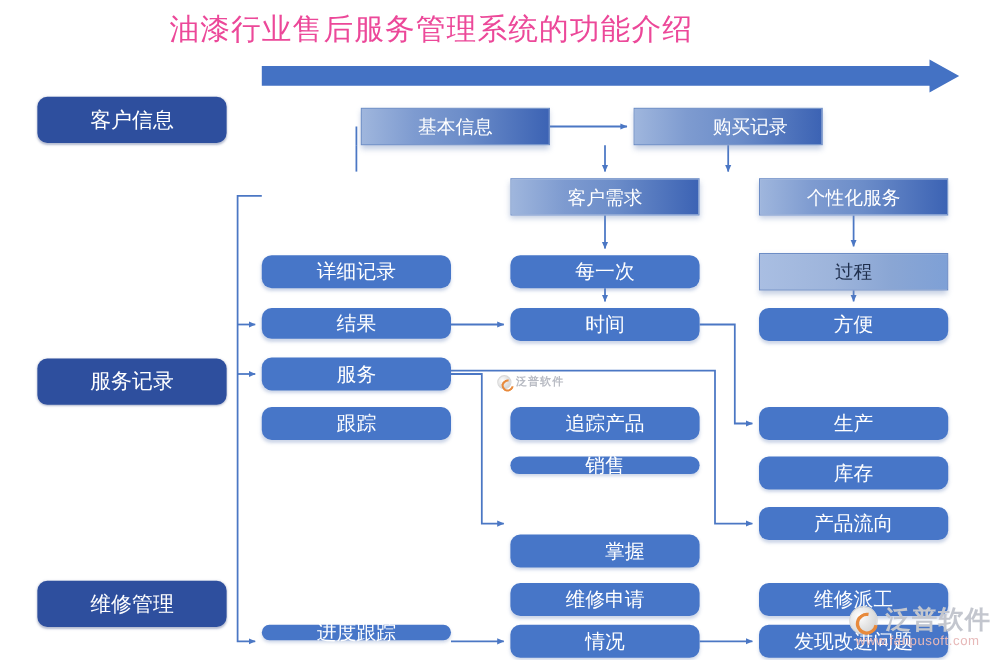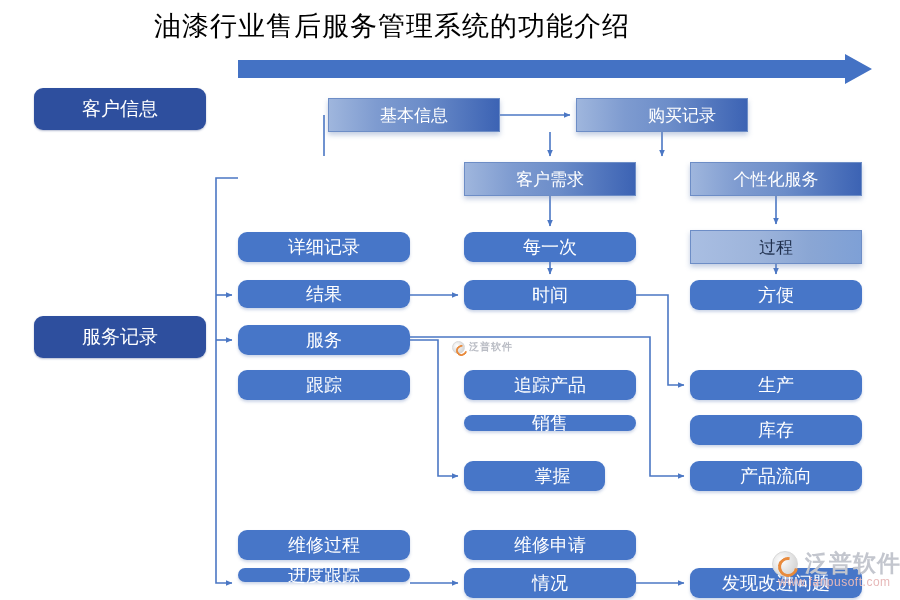--- a/index.html
+++ b/index.html
@@ -6,21 +6,21 @@
   body{
     width:900px;height:600px;background:#ffffff;
     font-family:"Liberation Serif","DejaVu Serif",serif;
     overflow:hidden;position:relative;
   }
   #stage{position:absolute;left:0;top:0;width:900px;height:600px;}
 
   
   .title{
     position:absolute;left:0;top:8px;width:784px;text-align:center;
-    font-size:27px;color:#000000;letter-spacing:1px;
+    font-size:27px;color:#ec4899;letter-spacing:1px;
     font-family:"Liberation Serif","DejaVu Serif",serif;
     white-space:nowrap;
   }
 
   
   #wires{position:absolute;left:0;top:0;width:900px;height:600px;}
 
   
   .node{
     position:absolute;display:flex;align-items:center;justify-content:center;
@@ -123,22 +123,25 @@
       <path d="M410,337 L650,337 L650,476 L684,476" marker-end="url(#ah)"></path>
 
       <path d="M410,583 L458,583" marker-end="url(#ah)"></path>
       <path d="M636,583 L684,583" marker-end="url(#ah)"></path>
     </g>
   </svg>
 
   <div class="node chip" style="left:34px;top:88px;width:172px;height:42px;">
     <span>客户信息</span>
   </div>
-  <div class="node chip" style="left:34px;top:316px;width:172px;height:42px;">
+  <div class="node chip" style="left:34px;top:326px;width:172px;height:42px;">
     <span>服务记录</span>
+  </div>
+  <div class="node chip" style="left:34px;top:528px;width:172px;height:42px;">
+    <span>维修管理</span>
   </div>
 
   <div class="node grad" style="left:328px;top:98px;width:172px;height:34px;">
     <span>基本信息</span>
     </div>
 
   <div class="node grad" style="left:576px;top:98px;width:172px;height:34px;padding-left:40px;">
     <span>购买记录</span>
     </div>
 
@@ -168,21 +171,21 @@
     </div>
 
   <div class="node pill" style="left:464px;top:280px;width:172px;height:30px;text-align:right;">
     <span>时间</span>
     </div>
 
   <div class="node pill" style="left:690px;top:280px;width:172px;height:30px;">
     <span>方便</span>
     </div>
 
-  <div class="node pill" style="left:238px;top:325px;width:172px;height:30px;border-radius:10px;">
+  <div class="node pill" style="left:238px;top:325px;width:172px;height:30px;">
     <span>服务</span>
     </div>
 
   <div class="node pill" style="left:238px;top:370px;width:172px;height:30px;">
     <span>跟踪</span>
     </div>
 
   <div class="node pill" style="left:464px;top:370px;width:172px;height:30px;">
     <span>追踪产品</span>
     </div>
@@ -193,36 +196,36 @@
 
 
   <div class="node pill" style="left:464px;top:415px;width:172px;height:16px;">
     <span>销售</span>
     </div>
 
   <div class="node pill" style="left:690px;top:415px;width:172px;height:30px;">
     <span>库存</span>
     </div>
 
-  <div class="node pill" style="left:464px;top:461px;width:141px;height:30px;padding-left:36px;">
+  <div class="node pill" style="left:464px;top:486px;width:172px;height:30px;padding-left:36px;">
     <span>掌握</span>
     </div>
 
   <div class="node pill" style="left:690px;top:461px;width:172px;height:30px;">
     <span>产品流向</span>
     </div>
 
-  <div class="node pill" style="left:238px;top:530px;width:172px;height:30px;">
-    <span>维修过程</span>
-    </div>
 
   <div class="node pill" style="left:464px;top:530px;width:172px;height:30px;">
     <span>维修申请</span>
     </div>
 
+  <div class="node pill" style="left:690px;top:530px;width:172px;height:30px;">
+    <span>维修派工</span>
+    </div>
 
   <div class="node pill" style="left:238px;top:568px;width:172px;height:14px;">
     <span>进度跟踪</span>
     </div>
 
   <div class="node pill" style="left:464px;top:568px;width:172px;height:30px;">
     <span>情况</span>
     </div>
 
   <div class="node pill" style="left:690px;top:568px;width:172px;height:30px;">

